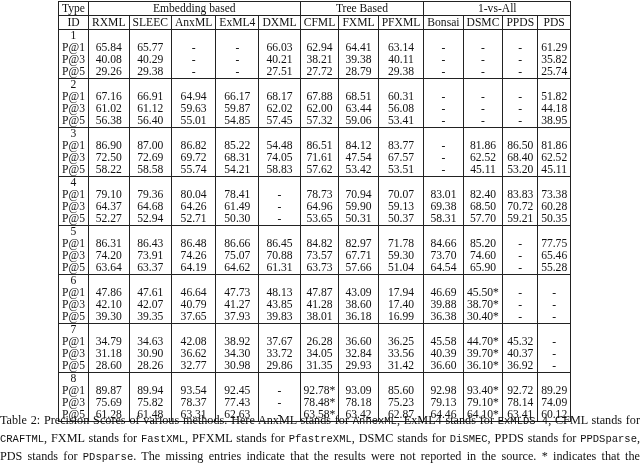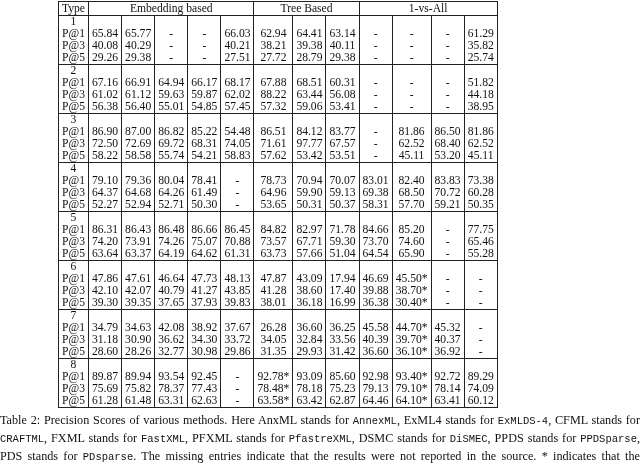--- a/index.html
+++ b/index.html
@@ -33,20 +33,35 @@
 
 <div class="wrap">
   <table class="res">
     <thead>
       <tr>
         <th>Type</th>
         <th colspan="5">Embedding based</th>
         <th colspan="3">Tree Based</th>
         <th colspan="4">1-vs-All</th>
       </tr>
+      <tr id="colhead">
+        <th>ID</th>
+      <th>RXML</th>
+          <th>SLEEC</th>
+          <th>AnxML</th>
+          <th>ExML4</th>
+          <th>DXML</th>
+          <th>CFML</th>
+          <th>FXML</th>
+          <th>PFXML</th>
+          <th>Bonsai</th>
+          <th>DSMC</th>
+          <th>PPDS</th>
+          <th>PDS</th>
+        </tr>
     </thead>
     <tbody id="tbody">
         <tr class="grp-first">
           <td class="idcell">1</td>
           <td></td>
           <td></td>
           <td></td>
           <td></td>
           <td></td>
           <td></td>
@@ -132,21 +147,21 @@
           <td>-</td>
           <td>51.82</td>
         </tr>
         <tr>
           <td class="rowlab">P@3</td>
           <td>61.02</td>
           <td>61.12</td>
           <td>59.63</td>
           <td>59.87</td>
           <td>62.02</td>
-          <td>88.22</td>
+          <td>62.00</td>
           <td>63.44</td>
           <td>56.08</td>
           <td>-</td>
           <td>-</td>
           <td>-</td>
           <td>44.18</td>
         </tr>
         <tr class="last">
           <td class="rowlab">P@5</td>
           <td>56.38</td>
@@ -193,21 +208,21 @@
           <td>81.86</td>
         </tr>
         <tr>
           <td class="rowlab">P@3</td>
           <td>72.50</td>
           <td>72.69</td>
           <td>69.72</td>
           <td>68.31</td>
           <td>74.05</td>
           <td>71.61</td>
-          <td>97.77</td>
+          <td>47.54</td>
           <td>67.57</td>
           <td>-</td>
           <td>62.52</td>
           <td>68.40</td>
           <td>62.52</td>
         </tr>
         <tr class="last">
           <td class="rowlab">P@5</td>
           <td>58.22</td>
           <td>58.58</td>

